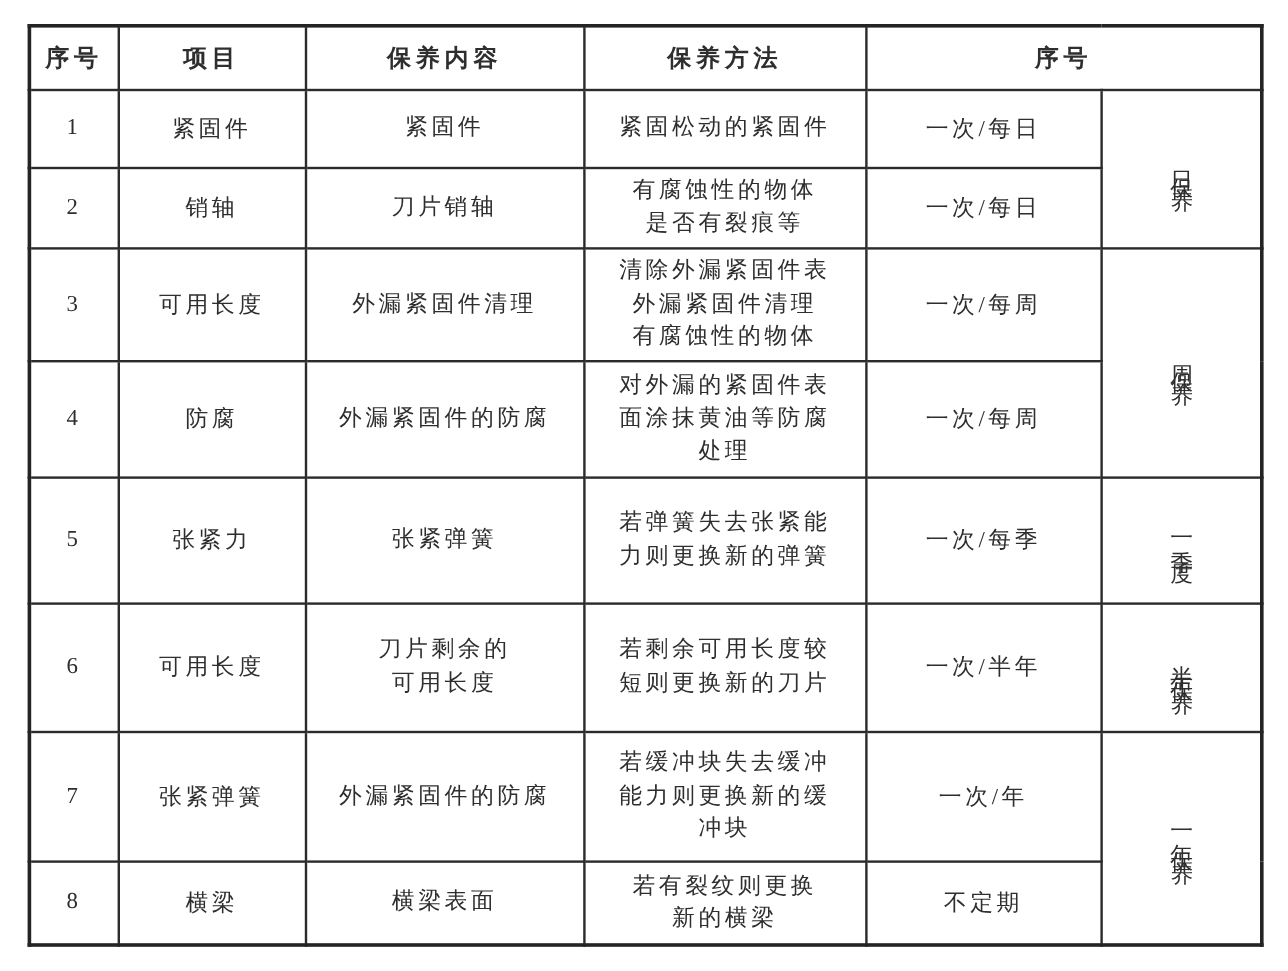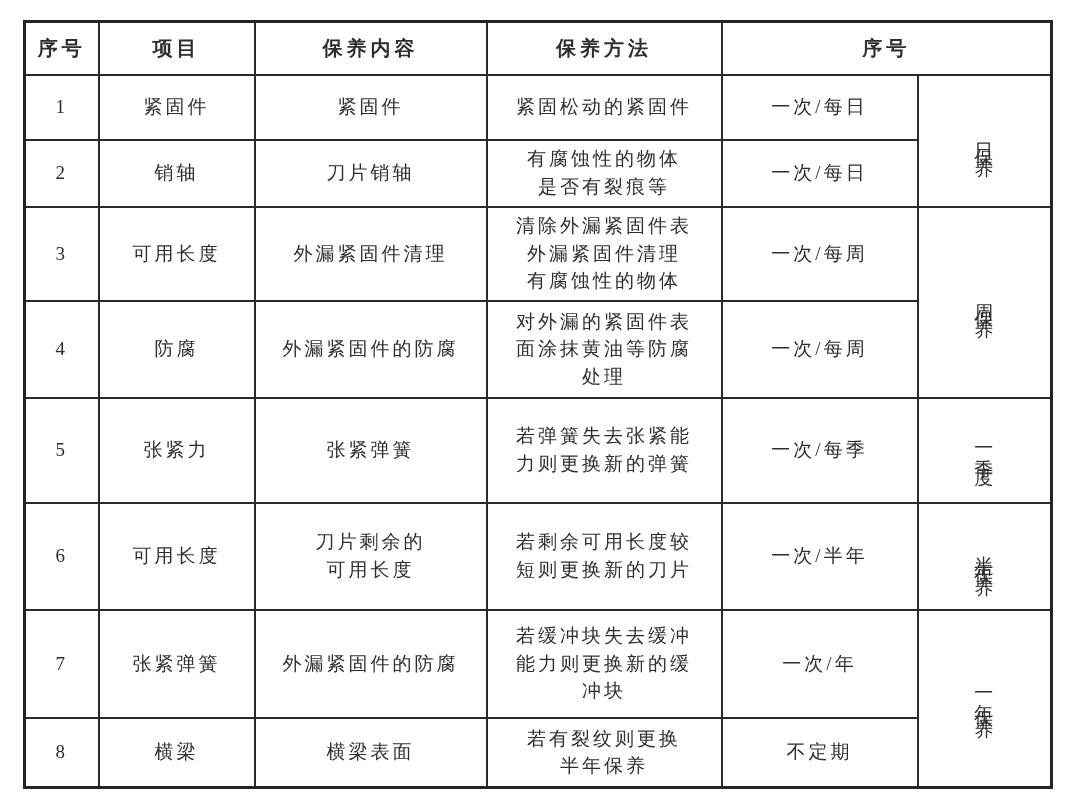--- a/index.html
+++ b/index.html
@@ -169,18 +169,18 @@
       <td class="period-cell" rowspan="2">
         <span class="vtext">一年保养</span>
       </td>
     </tr>
 
     <tr class="r-8">
       <td>8</td>
       <td>横梁</td>
       <td class="wrap">横梁表面</td>
       <td class="wrap">若有裂纹则更换
-半年保养</td>
+新的横梁</td>
       <td>不定期</td>
     </tr>
   </tbody>
     </table>
 </div>
 
 </body></html>

